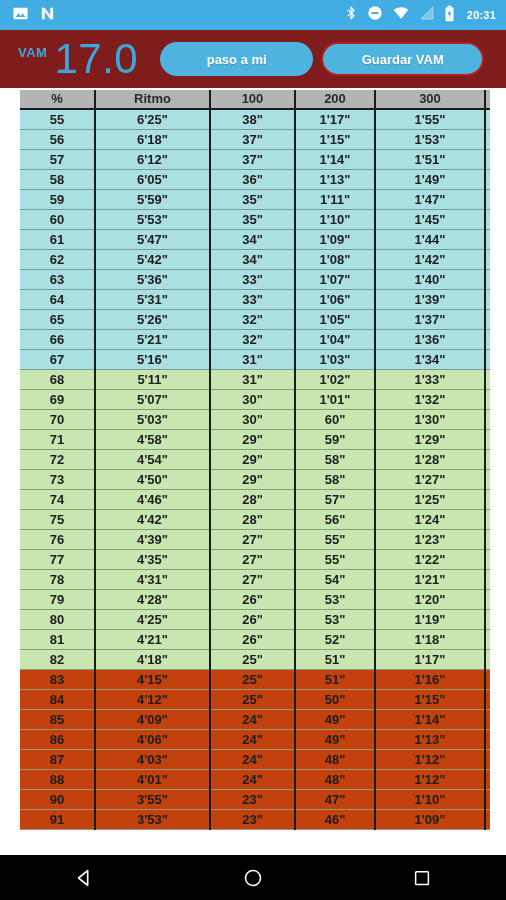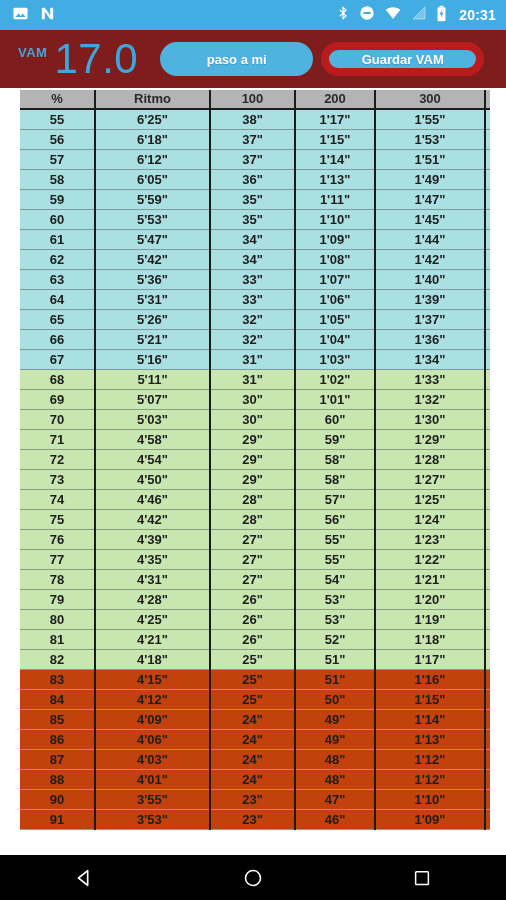--- a/index.html
+++ b/index.html
@@ -13,21 +13,21 @@
 
   
   .statusbar{
     height:30px;background:#42ade2;display:flex;align-items:center;
     padding:0 10px 0 12px;box-sizing:border-box;
   }
   .sb-left{display:flex;align-items:center;gap:10px;}
   .sb-right{margin-left:auto;display:flex;align-items:center;gap:9px;}
   .sb-icon{display:block;}
   .sb-time{
-    color:#ffffff;font-size:14px;font-weight:bold;letter-spacing:.2px;
+    color:#ffffff;font-size:11px;font-weight:bold;letter-spacing:.2px;
     margin-left:3px;
   }
 
   
   .header{
     height:58px;display:flex;align-items:center;padding:0 12px 0 18px;
     box-sizing:border-box;background:#7f1d1d;
   }
   .vam-label{
     color:#3aa8de;font-size:13px;font-weight:bold;letter-spacing:.5px;
@@ -37,21 +37,21 @@
     color:#3aa8de;font-size:42px;font-weight:400;letter-spacing:.5px;
   }
   .btn{
     border-radius:22px;background:#4fb3e0;color:#fff;
     font-size:13px;font-weight:bold;
     display:flex;align-items:center;justify-content:center;
     height:34px;box-sizing:border-box;cursor:pointer;
     text-shadow:0 1px 1px rgba(0,0,0,.18);
   }
   .btn-paso{width:153px;margin-left:22px;}
-  .btn-guardar{width:163px;margin-left:8px;border:8px solid #b91c1c;}
+  .btn-guardar{width:163px;margin-left:8px;border:2px solid #b91c1c;}
 
   
   .table-wrap{
     position:absolute;left:20px;top:90px;width:470px;height:742px;
     overflow:hidden;
   }
   table{border-collapse:collapse;table-layout:fixed;width:486px;}
   col.c0{width:75px;}
   col.c1{width:115px;}
   col.c2{width:85px;}

